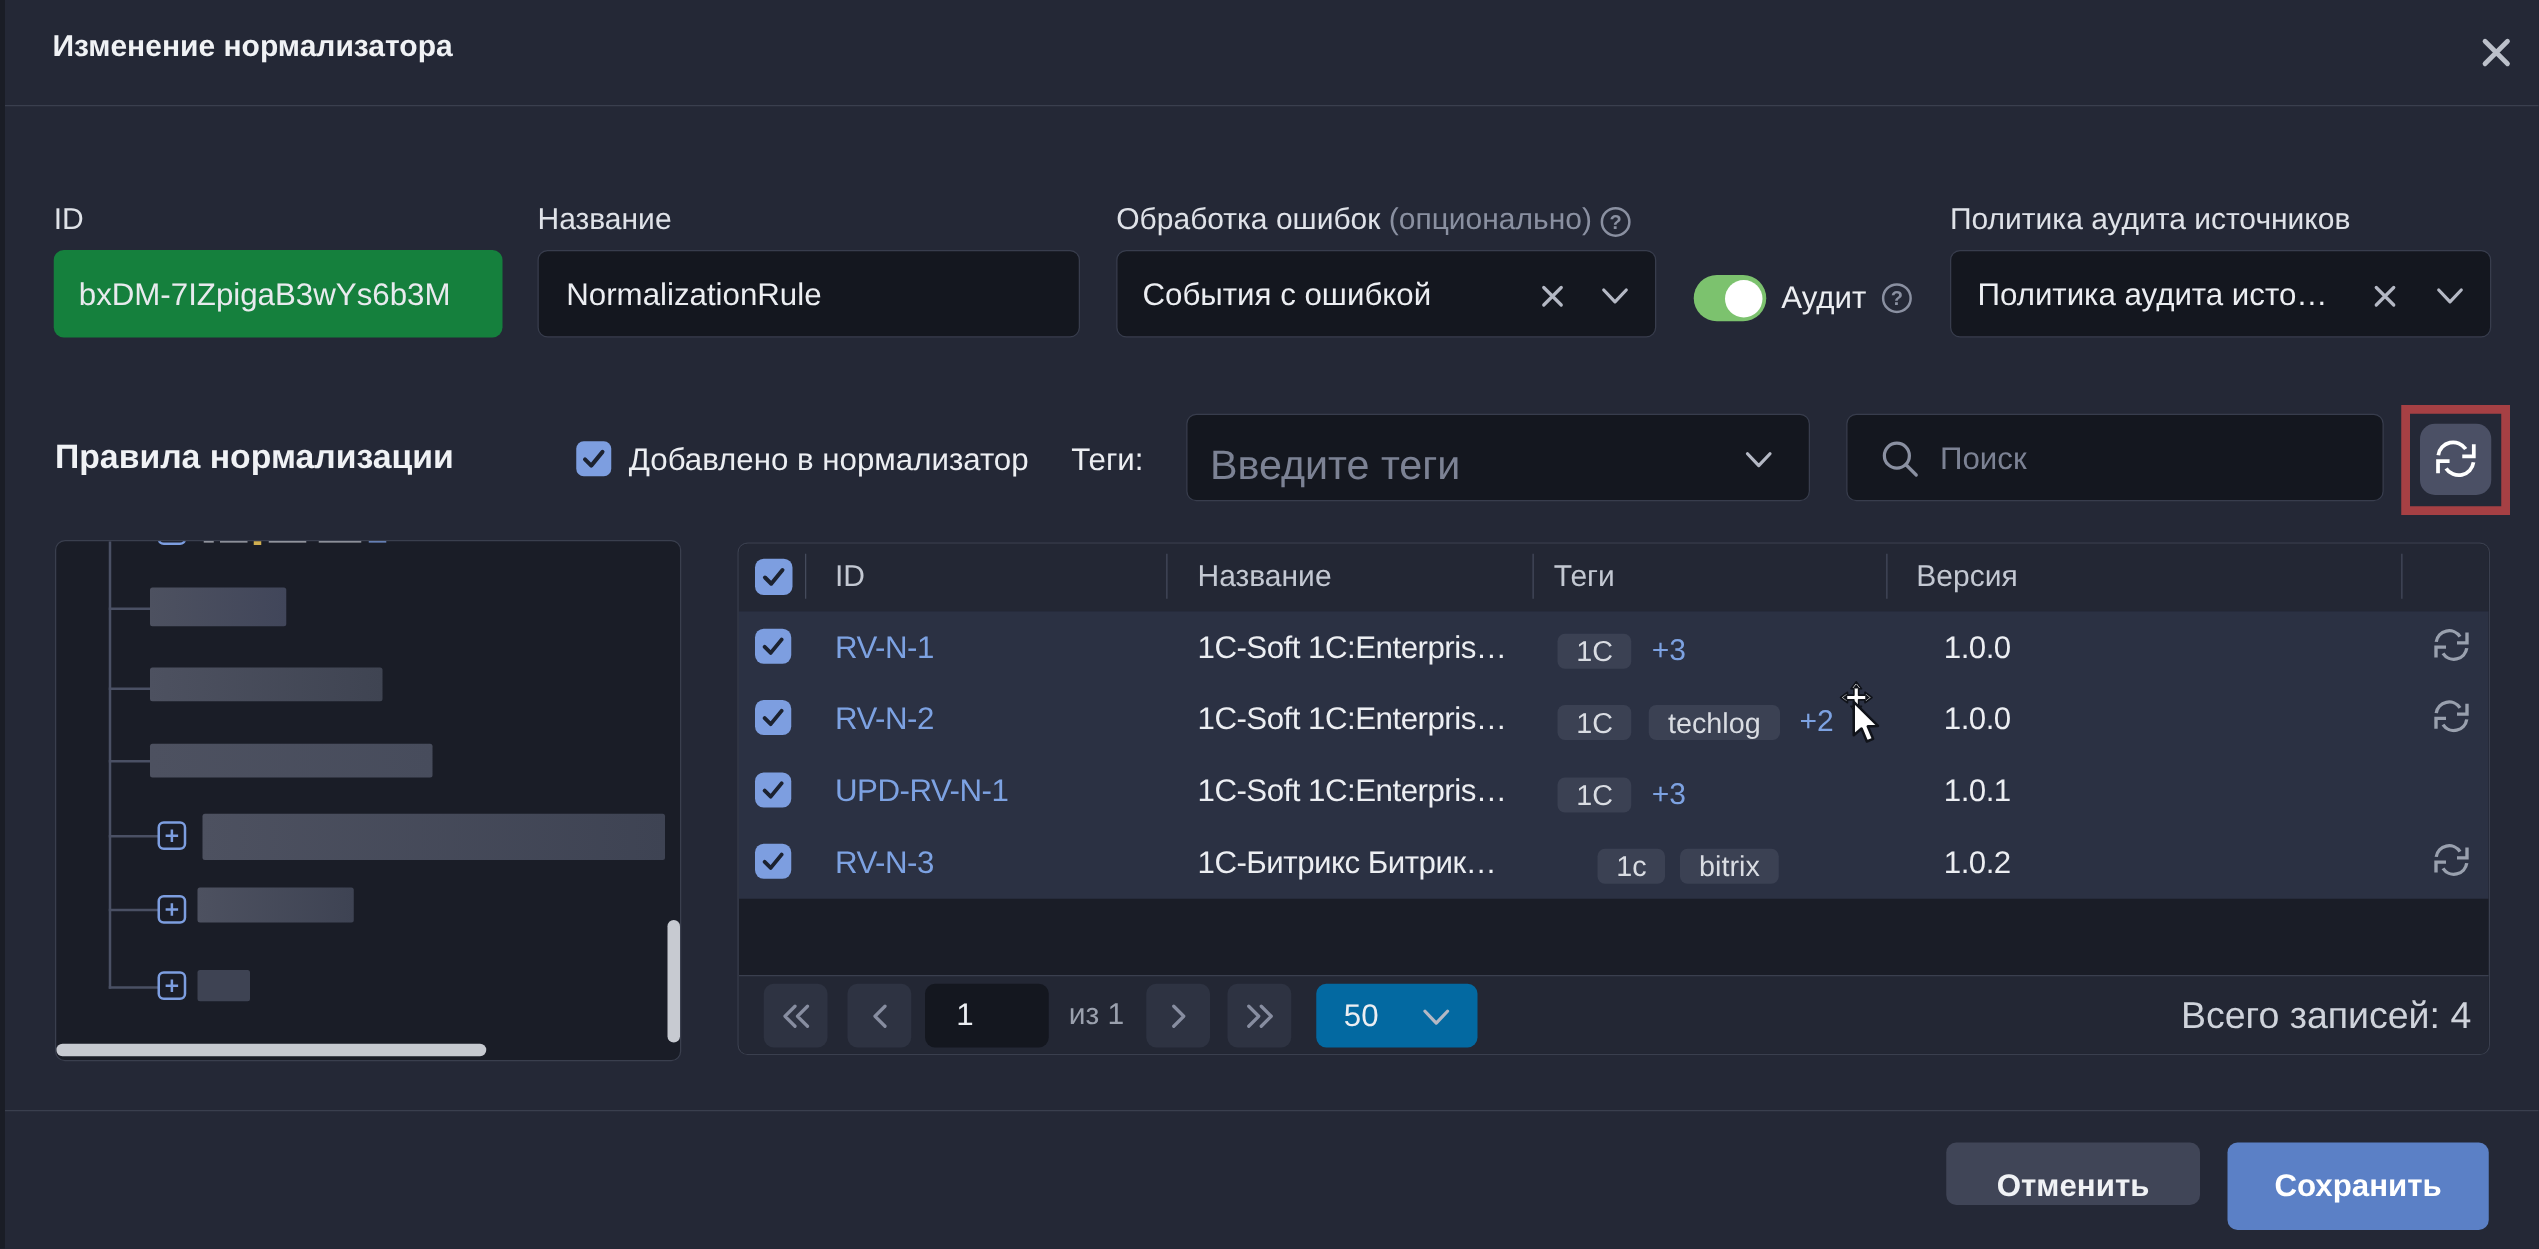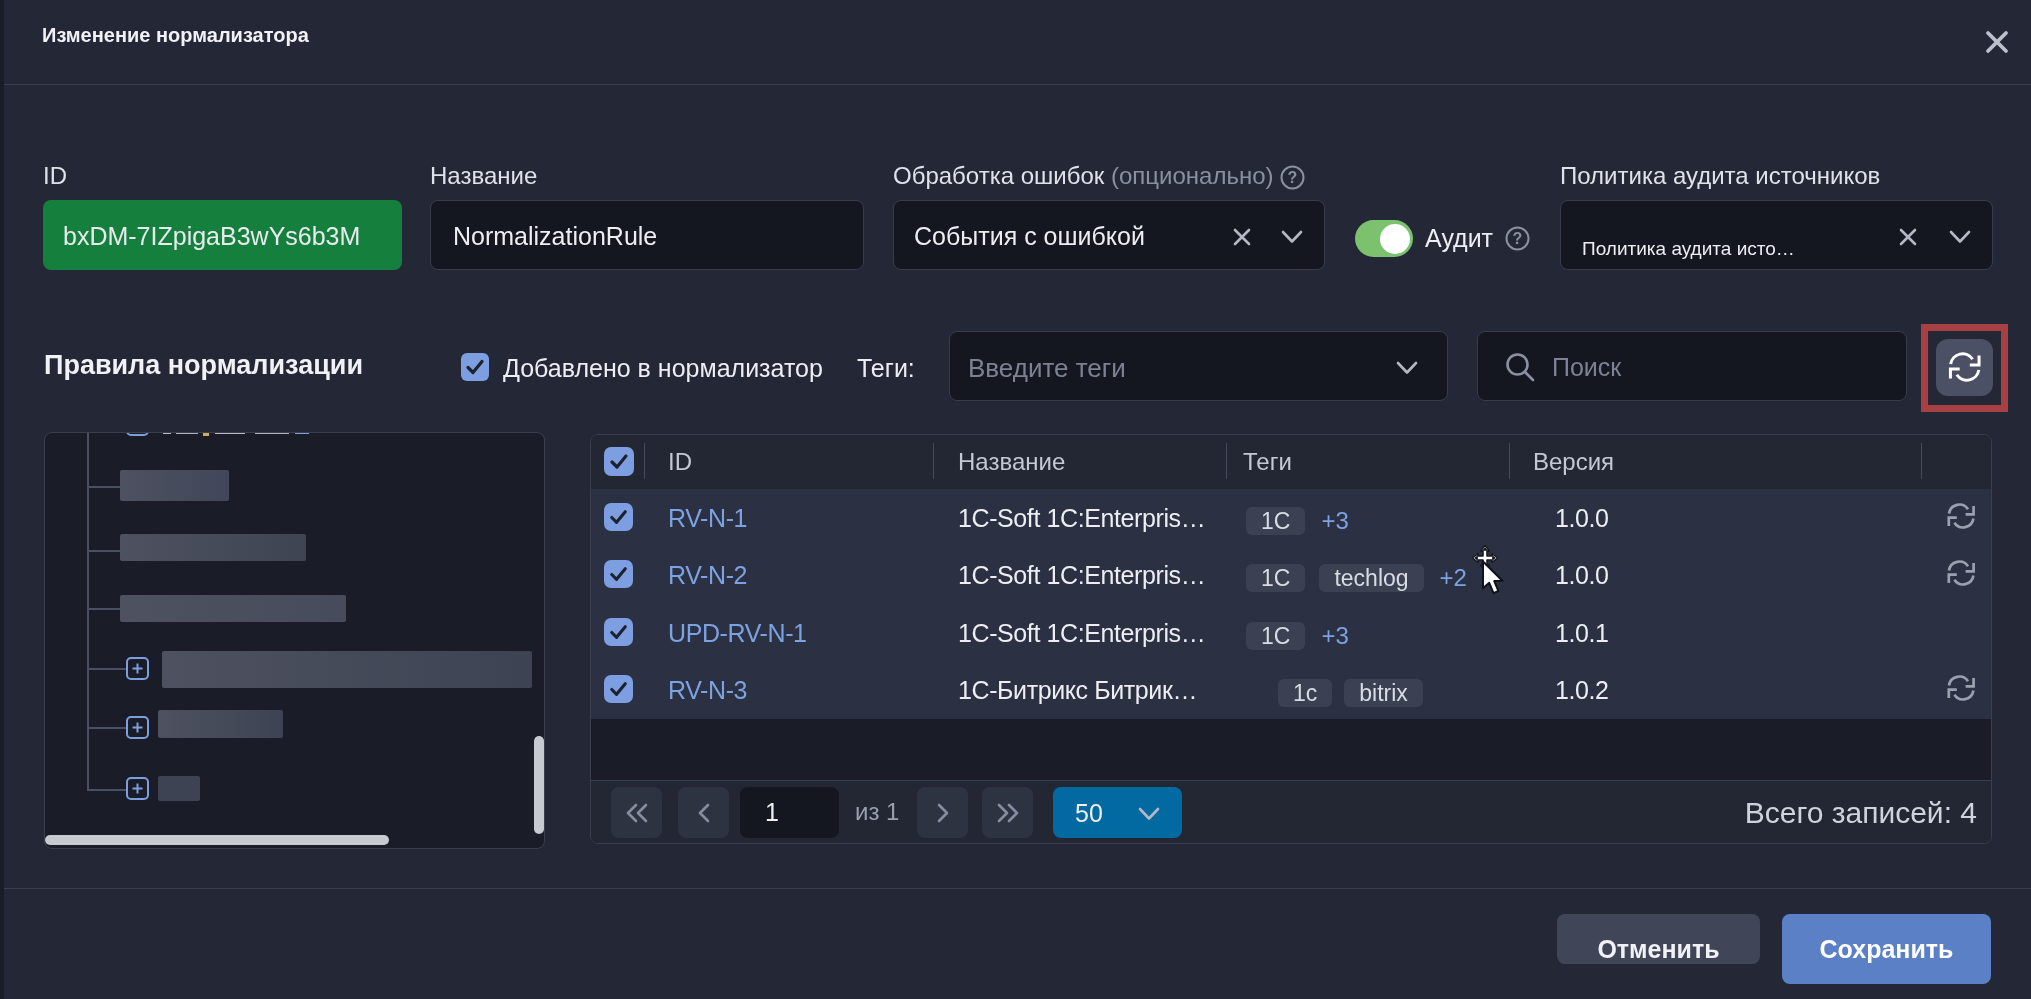--- a/index.html
+++ b/index.html
@@ -20,21 +20,21 @@
   .vsl { font-size:25px; letter-spacing:-0.4px; color:#eceef2; }
   .plus { font-size:24px; color:#7da2e2; margin-left:16px; vertical-align:top; line-height:28px; }
 </style>
 </head>
 <body>
 <div id="stage">
 
   <div class="abs" style="left:0;top:0;width:4px;height:999px;background:#1a1d26;"></div>
 
   <div class="abs" style="left:4px;top:0;width:2027px;height:85px;border-bottom:1px solid #3a3f4e;">
-    <div class="abs" style="left:38px;top:24px;font-size:20px;font-weight:bold;color:#f0f2f5;">Изменение нормализатора</div>
+    <div class="abs" style="left:38px;top:24px;font-size:24px;font-weight:bold;color:#f0f2f5;">Изменение нормализатора</div>
     <svg class="abs" style="left:1981px;top:30px;" width="24" height="24" viewBox="0 0 24 24">
       <path d="M3 3 L21 21 M21 3 L3 21" stroke="#bcc0ca" stroke-width="3.8" stroke-linecap="round"></path>
     </svg>
   </div>
 
   <div class="abs lbl" style="left:43px;top:162px;">ID</div>
   <div class="abs lbl" style="left:430px;top:162px;">Название</div>
   <div class="abs lbl" style="left:893px;top:162px;">Обработка ошибок <span style="color:#8a90a1;">(опционально)</span></div>
   <svg class="abs" style="left:1280px;top:165px;" width="25" height="25" viewBox="0 0 25 25">
     <circle cx="12.5" cy="12.5" r="11" fill="none" stroke="#8a90a1" stroke-width="2"></circle>
@@ -63,40 +63,40 @@
   <div class="abs" style="left:1355px;top:220px;width:58px;height:37px;border-radius:18.5px;background:#7cc26e;">
     <div class="abs" style="left:25px;top:3.5px;width:30px;height:30px;border-radius:50%;background:#ffffff;"></div>
   </div>
   <div class="abs" style="left:1425px;top:224px;font-size:25px;color:#eceef2;">Аудит</div>
   <svg class="abs" style="left:1505px;top:226px;" width="25" height="25" viewBox="0 0 25 25">
     <circle cx="12.5" cy="12.5" r="11" fill="none" stroke="#8a90a1" stroke-width="2"></circle>
     <text x="12.5" y="18.3" font-size="16" font-weight="bold" fill="#8a90a1" text-anchor="middle" font-family="Liberation Sans">?</text>
   </svg>
 
   <div class="abs inp" style="left:1560px;top:200px;width:433px;height:70px;">
-    <div class="abs" style="left:21px;top:21px;font-size:19px;color:#eceef2;white-space:nowrap;margin-top:16px;">Политика аудита исто…</div>
+    <div class="abs" style="left:21px;top:21px;font-size:25px;color:#eceef2;white-space:nowrap;">Политика аудита исто…</div>
   </div>
   <svg class="abs" style="left:1899px;top:228px;" width="18" height="18" viewBox="0 0 18 18">
     <path d="M2 2 L16 16 M16 2 L2 16" stroke="#b4b8c4" stroke-width="2.6" stroke-linecap="round"></path>
   </svg>
   <svg class="abs" style="left:1949px;top:230px;" width="22" height="14" viewBox="0 0 22 14">
     <path d="M2 2 L11 11.5 L20 2" fill="none" stroke="#b4b8c4" stroke-width="2.6" stroke-linecap="round" stroke-linejoin="round"></path>
   </svg>
 
   <div class="abs" style="left:44px;top:350px;font-size:27px;font-weight:bold;color:#f0f2f5;">Правила нормализации</div>
   <div class="abs" style="left:461px;top:353px;width:28px;height:28px;background:#7d9ee0;border-radius:6px;">
     <svg width="28" height="28" viewBox="0 0 28 28">
       <path d="M7 14.5 L12 19.5 L21 8.5" fill="none" stroke="#1c2230" stroke-width="3.2" stroke-linecap="round" stroke-linejoin="round"></path>
     </svg>
   </div>
   <div class="abs" style="left:503px;top:354px;font-size:25px;color:#eceef2;">Добавлено в нормализатор</div>
   <div class="abs" style="left:857px;top:354px;font-size:25px;color:#eceef2;">Теги:</div>
 
   <div class="abs inp" style="left:949px;top:331px;width:499px;height:70px;">
-    <div class="abs ph" style="left:18px;top:21px;font-size:26px;">Введите теги</div>
+    <div class="abs ph" style="left:18px;top:21px;font-size:33px;">Введите теги</div>
   </div>
   <svg class="abs" style="left:1396px;top:361px;" width="22" height="14" viewBox="0 0 22 14">
     <path d="M2 2 L11 11.5 L20 2" fill="none" stroke="#b4b8c4" stroke-width="2.6" stroke-linecap="round" stroke-linejoin="round"></path>
   </svg>
 
   <div class="abs inp" style="left:1477px;top:331px;width:430px;height:70px;">
     <svg class="abs" style="left:26px;top:19px;" width="32" height="32" viewBox="0 0 32 32">
       <circle cx="13.5" cy="13.5" r="10" fill="none" stroke="#8a90a1" stroke-width="2.6"></circle>
       <path d="M21 21 L29 29" stroke="#8a90a1" stroke-width="2.6" stroke-linecap="round"></path>
     </svg>

